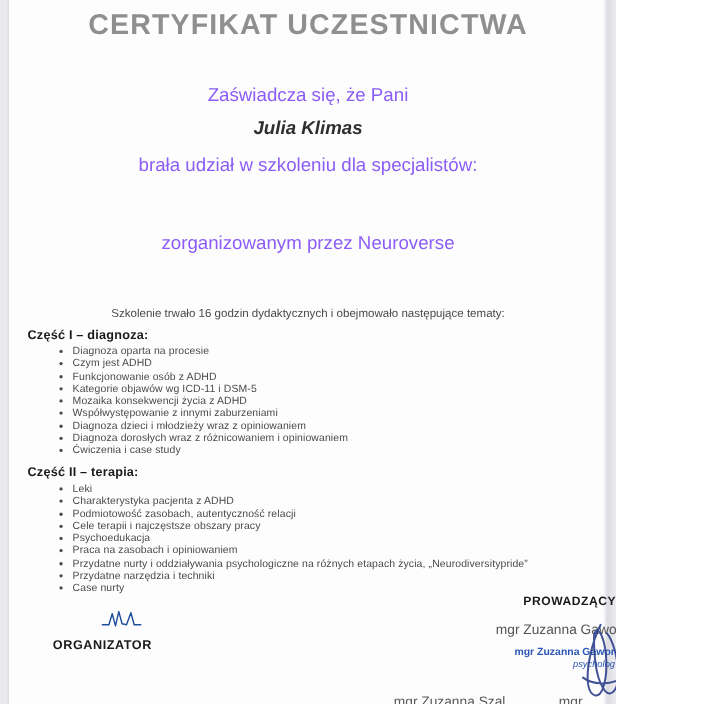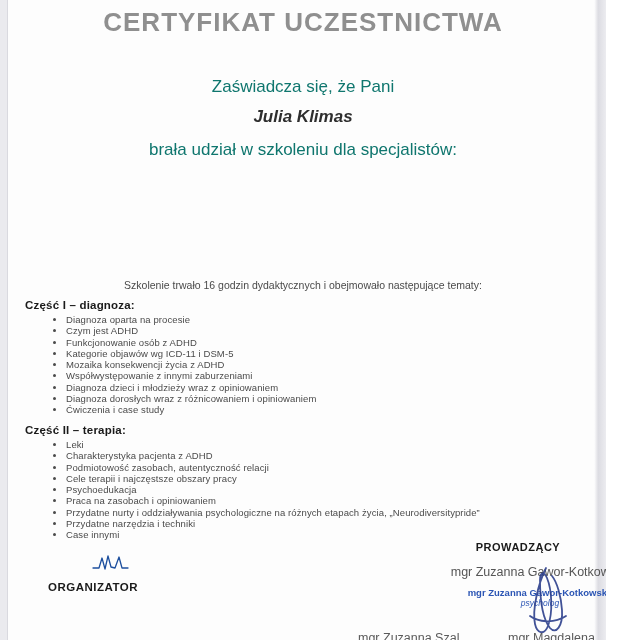--- a/index.html
+++ b/index.html
@@ -3,32 +3,32 @@
 <meta charset="utf-8">
 <style>
   html,body { margin:0; padding:0; }
   body {
     width:640px; height:640px;
     background:#ffffff;
     font-family:"Liberation Sans", sans-serif;
     -webkit-font-smoothing:antialiased;
   }
   .page {
-    position:relative; width:606px; height:640px;
+    position:relative; width:560px; height:640px;
     background:#fdfdfd; overflow:hidden;
   }
   .edge-left {
     position:absolute; left:0; top:0; width:7px; height:640px;
     background:#eaeaee; border-right:1px solid #d9d9df;
   }
   .edge-right {
     position:absolute; right:0; top:0; width:12px; height:640px;
     background:linear-gradient(to right,#ffffff 0%,#dcdce2 35%,#ececf0 100%);
   }
-  .center { position:absolute; left:0; width:100%; text-align:center; color:#0f766e; }
+  .center { position:absolute; left:0; width:100%; text-align:center; color:#8b5cf6; }
 
   .title {
     top:7px; font-size:26px; font-weight:bold; color:#8f8f8f; letter-spacing:1px;
   }
   .intro   { top:77px;  font-size:17px; }
   .pname   { top:107px; font-size:17px; font-weight:bold; font-style:italic; color:#2e2e2e; }
   .partic  { top:140px; font-size:17px; }
   .course  {
     top:175px; font-size:17px; font-weight:bold; color:#1e73b8;
     text-decoration:underline; text-underline-offset:4px; text-decoration-thickness:1.5px;
@@ -91,20 +91,21 @@
 <body>
 
 <div class="page">
   <div class="edge-left"></div>
   <div class="edge-right"></div>
 
   <div class="center title">CERTYFIKAT UCZESTNICTWA</div>
   <div class="center intro">Zaświadcza się, że Pani</div>
   <div class="center pname">Julia Klimas</div>
   <div class="center partic">brała udział w szkoleniu dla specjalistów:</div>
+  <div class="center orgline">zorganizowanym przez Neuroverse</div>
   <div class="center summary">Szkolenie trwało 16 godzin dydaktycznych i obejmowało następujące tematy:</div>
 
   <div class="section-heading sec1-h">Część I – diagnoza:</div>
   <ul class="topics sec1-list">
       <li>Diagnoza oparta na procesie</li>
       <li>Czym jest ADHD</li>
       <li>Funkcjonowanie osób z ADHD</li>
       <li>Kategorie objawów wg ICD-11 i DSM-5</li>
       <li>Mozaika konsekwencji życia z ADHD</li>
       <li>Współwystępowanie z innymi zaburzeniami</li>
@@ -116,21 +117,21 @@
   <div class="section-heading sec2-h">Część II – terapia:</div>
   <ul class="topics sec2-list">
       <li>Leki</li>
       <li>Charakterystyka pacjenta z ADHD</li>
       <li>Podmiotowość zasobach, autentyczność relacji</li>
       <li>Cele terapii i najczęstsze obszary pracy</li>
       <li>Psychoedukacja</li>
       <li>Praca na zasobach i opiniowaniem</li>
       <li>Przydatne nurty i oddziaływania psychologiczne na różnych etapach życia, „Neurodiversitypride”</li>
       <li>Przydatne narzędzia i techniki</li>
-      <li>Case innymi</li>
+      <li>Case nurty</li>
     </ul>
 
   <div class="org-label">ORGANIZATOR</div>
   <div class="pres-label">PROWADZĄCY</div>
   <div class="pres-name">mgr Zuzanna Gawor-Kotkowska</div>
 
   <svg class="waveform" width="42" height="18" viewBox="0 0 42 18">
     <polyline points="1,14 7,14 10,4 13,15 16,2 19,13 23,14 27,3 30,14 36,14" fill="none" stroke="#1d4f9e" stroke-width="1.3" stroke-linejoin="round" stroke-linecap="round"></polyline>
   </svg>
 

